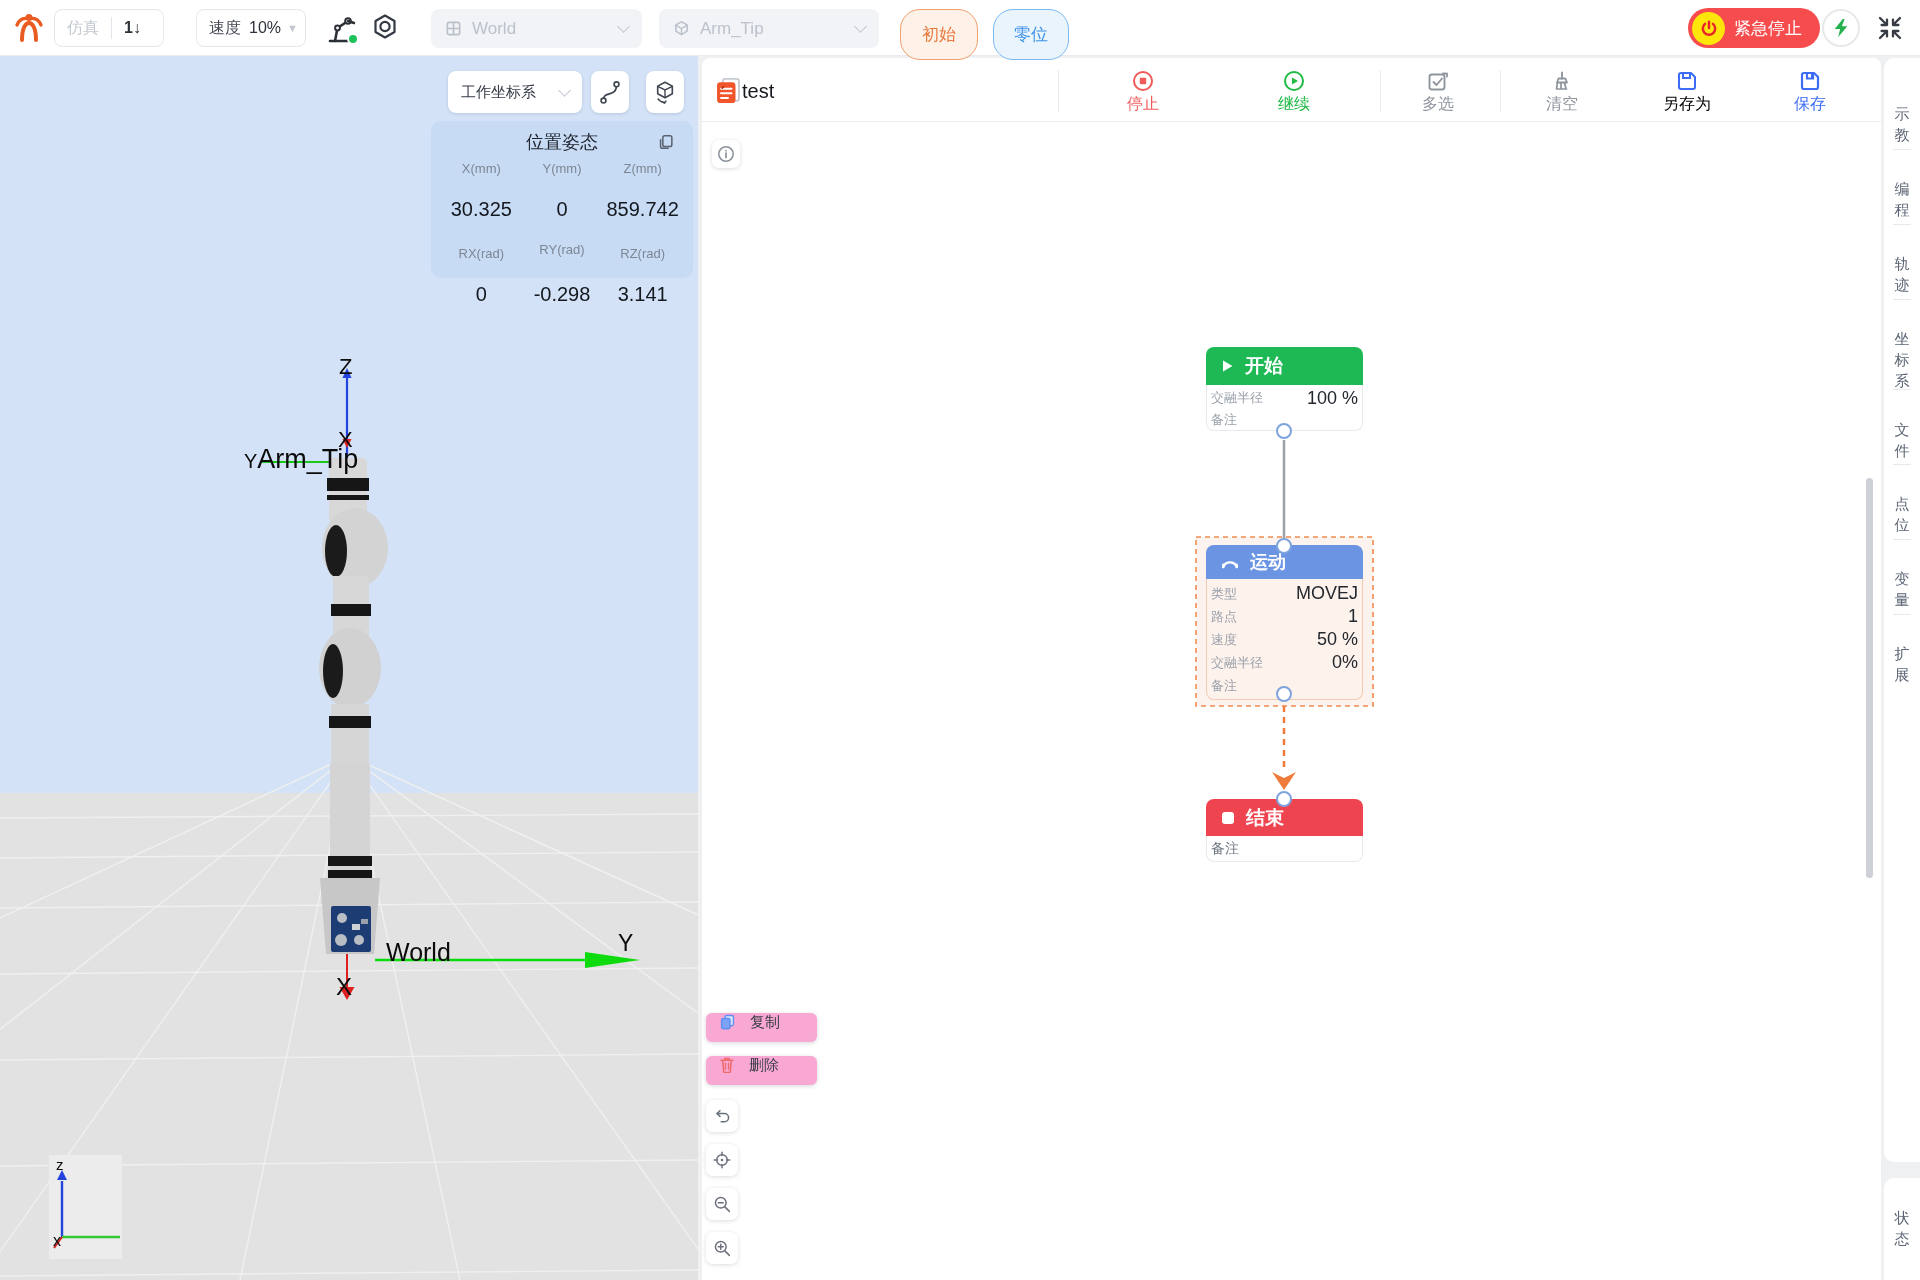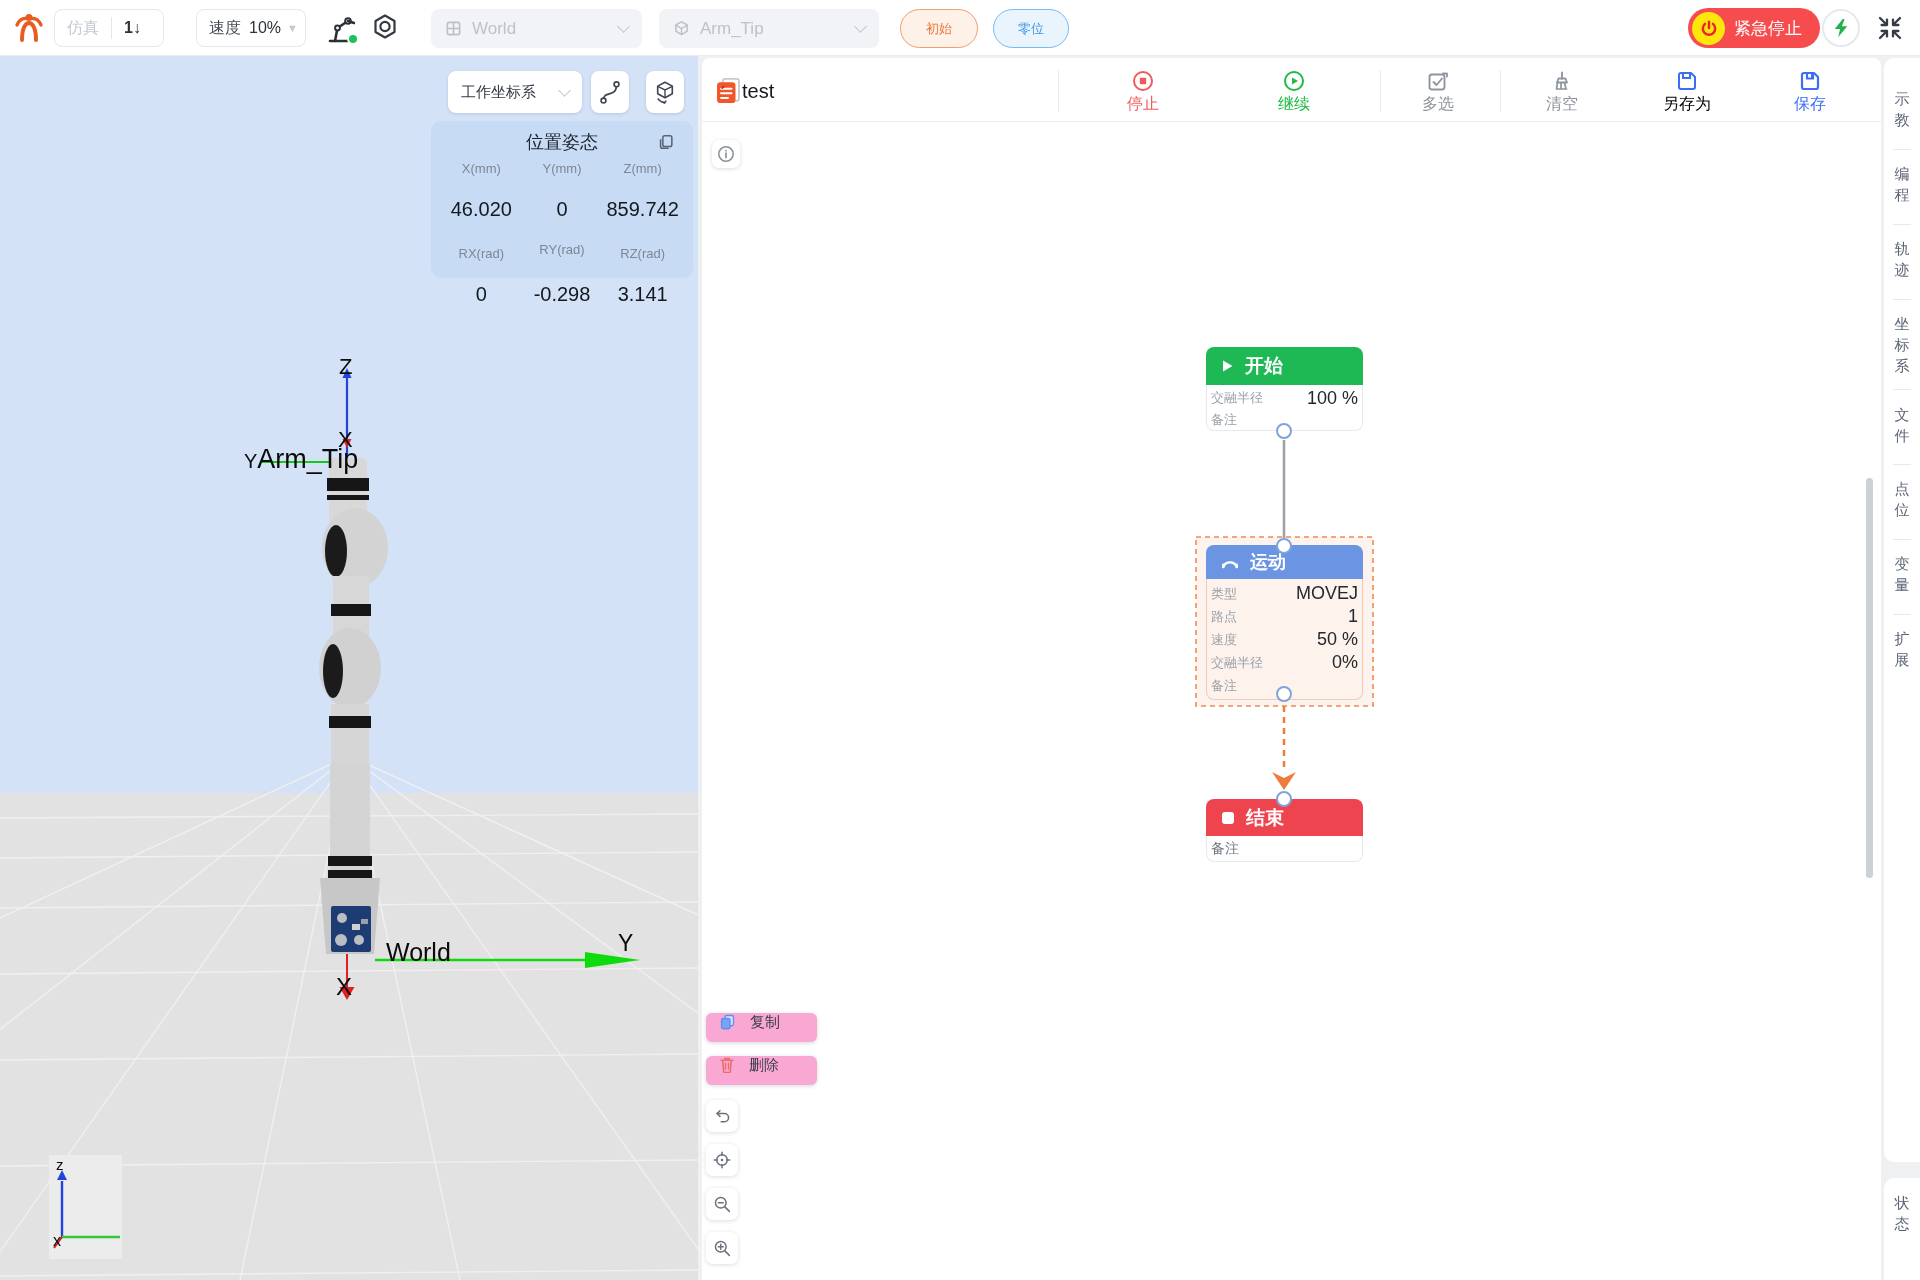--- a/index.html
+++ b/index.html
@@ -9,21 +9,21 @@
   
   .topbar{left:0;top:0;width:1920px;height:56px;background:#fff;border-bottom:1px solid #e8eaee;z-index:20;}
   .tb-group{border:1px solid #e3e6ec;border-radius:8px;display:flex;align-items:center;height:38px;background:#fff;}
   .tb-cell{padding:0 12px;font-size:16px;display:flex;align-items:center;height:100%;}
   .tb-divider{width:1px;height:22px;background:#e3e6ec;}
   .muted{color:#c3c8d0;}
   .dark{color:#2e333b;}
   .select{background:#f1f3f6;border-radius:8px;display:flex;align-items:center;height:39px;padding:0 14px;}
   .select .lbl{color:#bcc2cb;font-size:17px;margin-left:10px;flex:1;}
   .chev{width:9px;height:9px;border-left:1.6px solid #c0c5ce;border-bottom:1.6px solid #c0c5ce;transform:rotate(-45deg);margin-top:-4px;}
-  .pill{border-radius:20px;font-size:13px;display:flex;align-items:center;justify-content:center;height:39px;cursor:pointer;}
+  .pill{border-radius:20px;font-size:17px;display:flex;align-items:center;justify-content:center;height:51px;cursor:pointer;}
   .pill-orange{background:#fdf1e8;border:1px solid #efa06d;color:#e8793d;}
   .pill-blue{background:#e9f4fd;border:1px solid #7bb9f1;color:#3e92e8;}
   .estop{background:#f64c4e;border-radius:20px;height:40px;display:flex;align-items:center;gap:9px;padding:0 18px 0 4px;color:#fff;font-size:17px;}
   .estop-circ{width:33px;height:33px;border-radius:50%;background:#ffe60a;display:flex;align-items:center;justify-content:center;}
   .bolt-btn{width:38px;height:38px;border-radius:50%;background:#fff;border:2px solid #e6e8ec;display:flex;align-items:center;justify-content:center;}
   
   .vp-label{position:absolute;color:#0b0b0b;font-weight:400;}
   .pose-panel{left:431px;top:121px;width:262px;height:157px;background:rgba(198,218,243,.95);border-radius:10px;padding:10px 10px 8px;}
   .pose-title{text-align:center;font-size:18px;color:#20242e;position:relative;height:24px;line-height:22px;}
   .pose-grid{display:grid;grid-template-columns:1fr 1fr 1fr;row-gap:20px;margin-top:6px;text-align:center;}
@@ -41,21 +41,21 @@
   .node-body{border-radius:0 0 8px 8px;padding:2px 4px;}
   .nrow{display:flex;justify-content:space-between;align-items:center;}
   .nlab{font-size:13px;color:#9aa1ac;}
   .nval{font-size:18px;color:#23272e;}
   .port{position:absolute;width:16px;height:16px;border-radius:50%;background:#fff;border:2px solid #7fa3dc;z-index:6;}
   .ctx-btn{position:absolute;width:111px;height:29px;background:#f9a8d4;border-radius:6px;box-shadow:0 1px 4px rgba(30,40,60,.18);display:flex;align-items:flex-start;gap:14px;padding:0 13px;font-size:15px;color:#3a3f47;cursor:pointer;}
   .sq-btn{position:absolute;width:32px;height:32px;background:#fff;border-radius:7px;box-shadow:0 1px 4px rgba(30,40,60,.16);display:flex;align-items:center;justify-content:center;cursor:pointer;}
   
   .side-card{left:1884px;top:58px;width:36px;height:1104px;background:#fff;border-radius:10px 0 0 10px;}
   .side-item{position:absolute;left:1884px;width:36px;text-align:center;font-size:15px;color:#5c6575;line-height:21px;cursor:pointer;}
-  .side-item .stack{width:16px;margin:0 auto;word-break:break-all;}
+  .side-item .stack{width:16px;margin:15px auto;word-break:break-all;}
   .side-div{position:absolute;left:1893px;width:18px;height:1px;background:#e7e9ed;}
   .status-card{left:1884px;top:1178px;width:36px;height:102px;background:#fff;border-radius:10px 0 0 0;}
   .scrollbar{left:1866px;top:478px;width:7px;height:400px;background:#cdd0d6;border-radius:4px;}
 </style>
 </head>
 <body>
 
 <div id="app">
 
   <div class="abs topbar">
@@ -246,21 +246,21 @@
       <span>位置姿态</span>
       <svg style="position:absolute;right:8px;top:2px" width="18" height="18" viewBox="0 0 20 20">
         <rect x="6.5" y="3" width="10" height="12" rx="2" stroke="#5a6372" stroke-width="1.7" fill="none"></rect>
         <path d="M4 7 v8 a2 2 0 0 0 2 2 h7" stroke="#5a6372" stroke-width="1.7" fill="none"></path>
       </svg>
     </div>
     <div class="pose-grid">
       <div class="pose-lab">X(mm)</div>
       <div class="pose-lab">Y(mm)</div>
       <div class="pose-lab">Z(mm)</div>
-      <div class="pose-val">46.020</div>
+      <div class="pose-val">30.325</div>
       <div class="pose-val">0</div>
       <div class="pose-val">859.742</div>
       <div class="pose-lab" style="margin-top:4px">RX(rad)</div>
       <div class="pose-lab" style="">RY(rad)</div>
       <div class="pose-lab" style="margin-top:4px">RZ(rad)</div>
       <div class="pose-val">0</div>
       <div class="pose-val">-0.298</div>
       <div class="pose-val">3.141</div>
     </div>
   </div>

